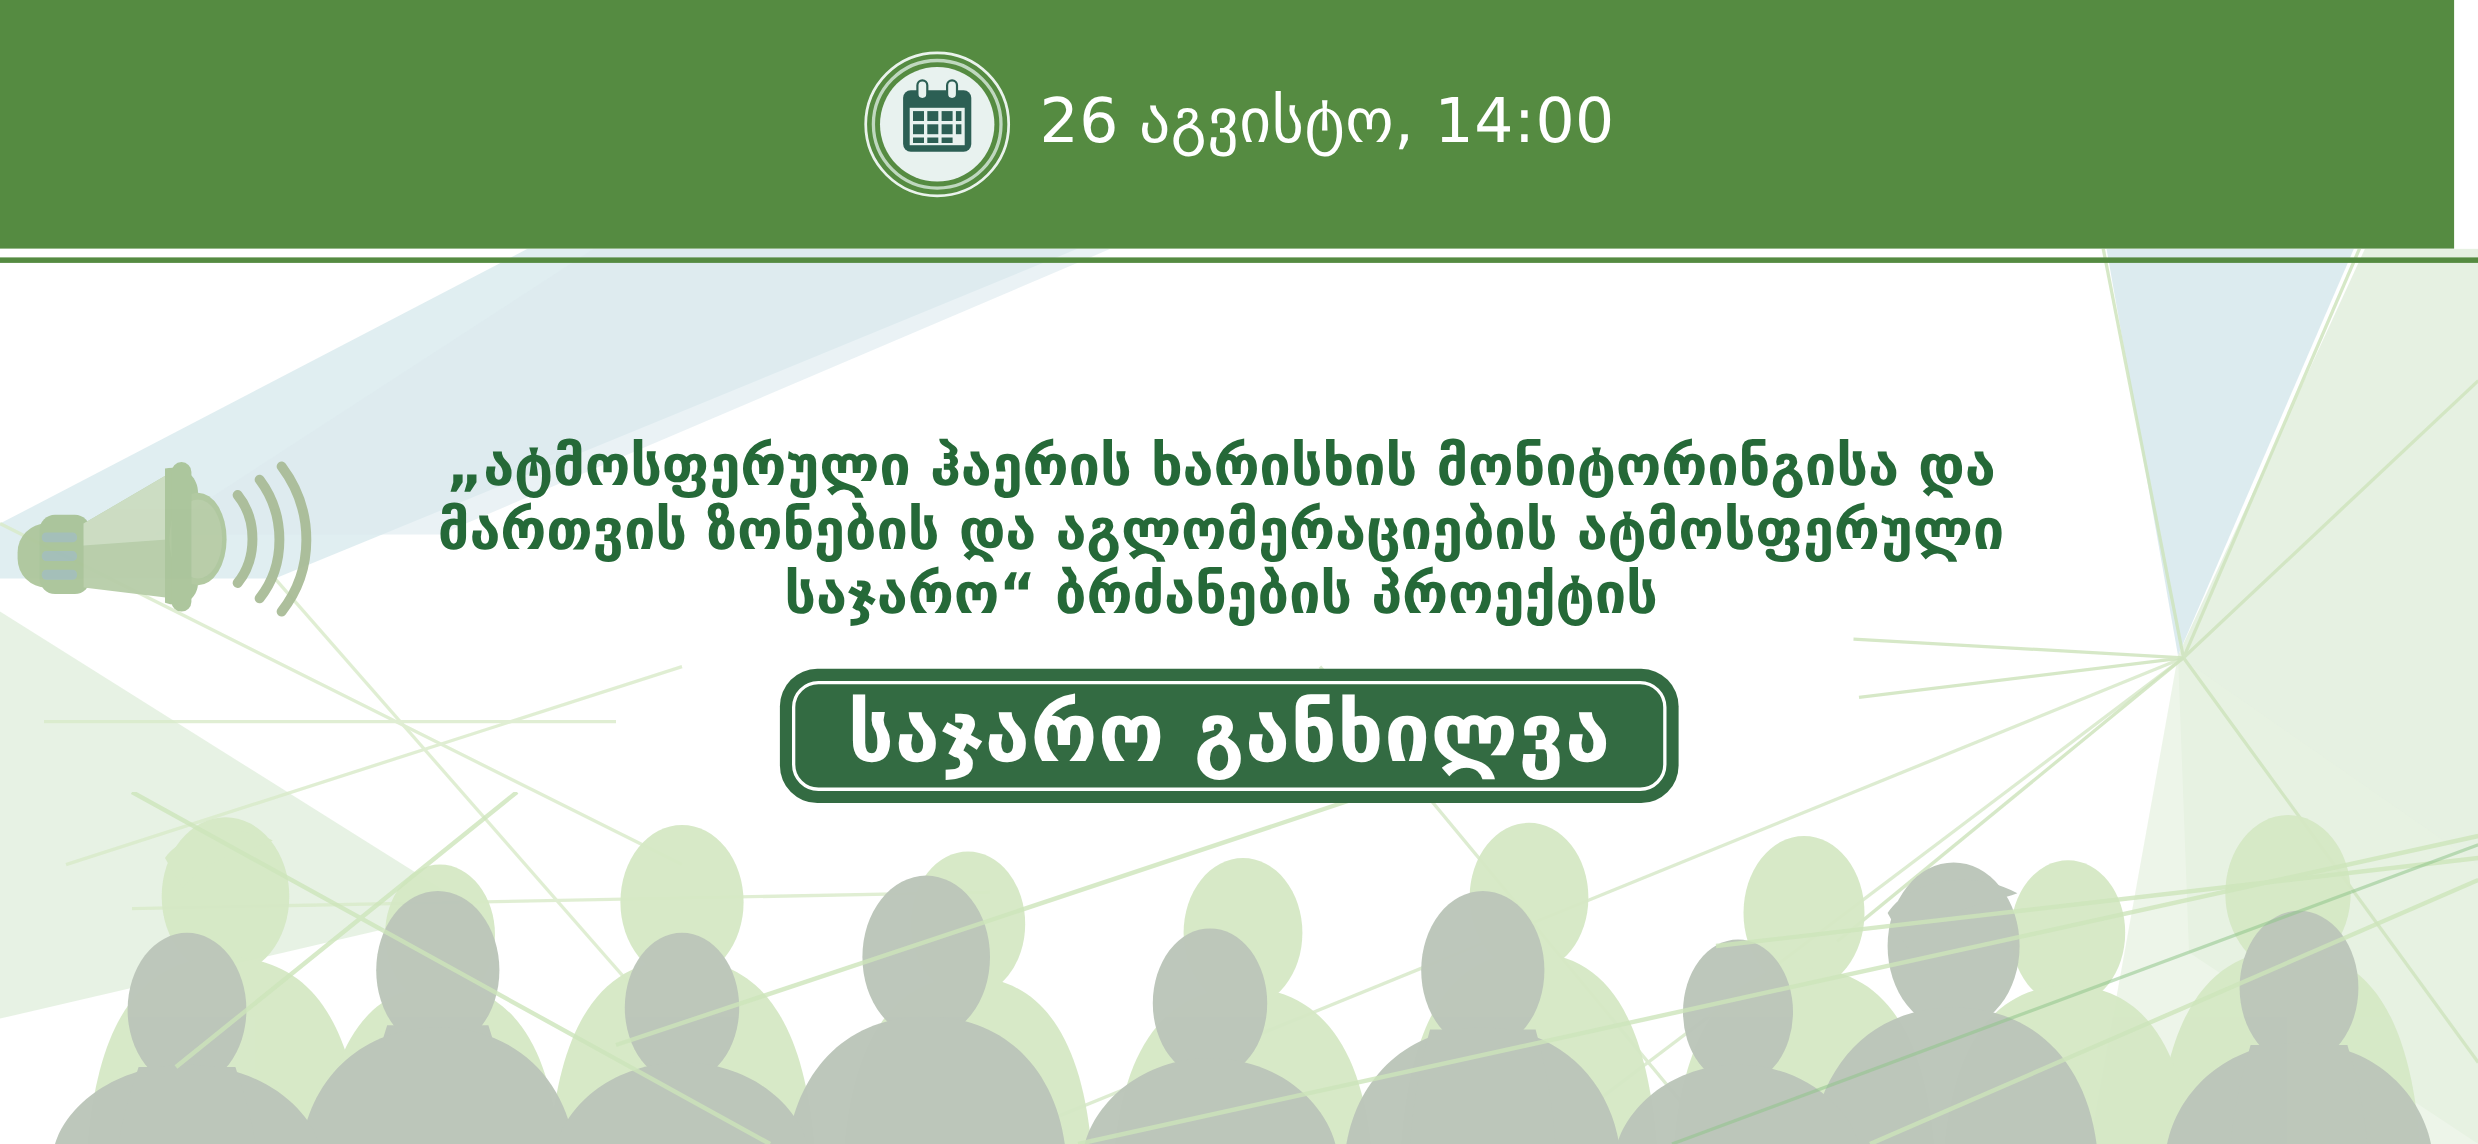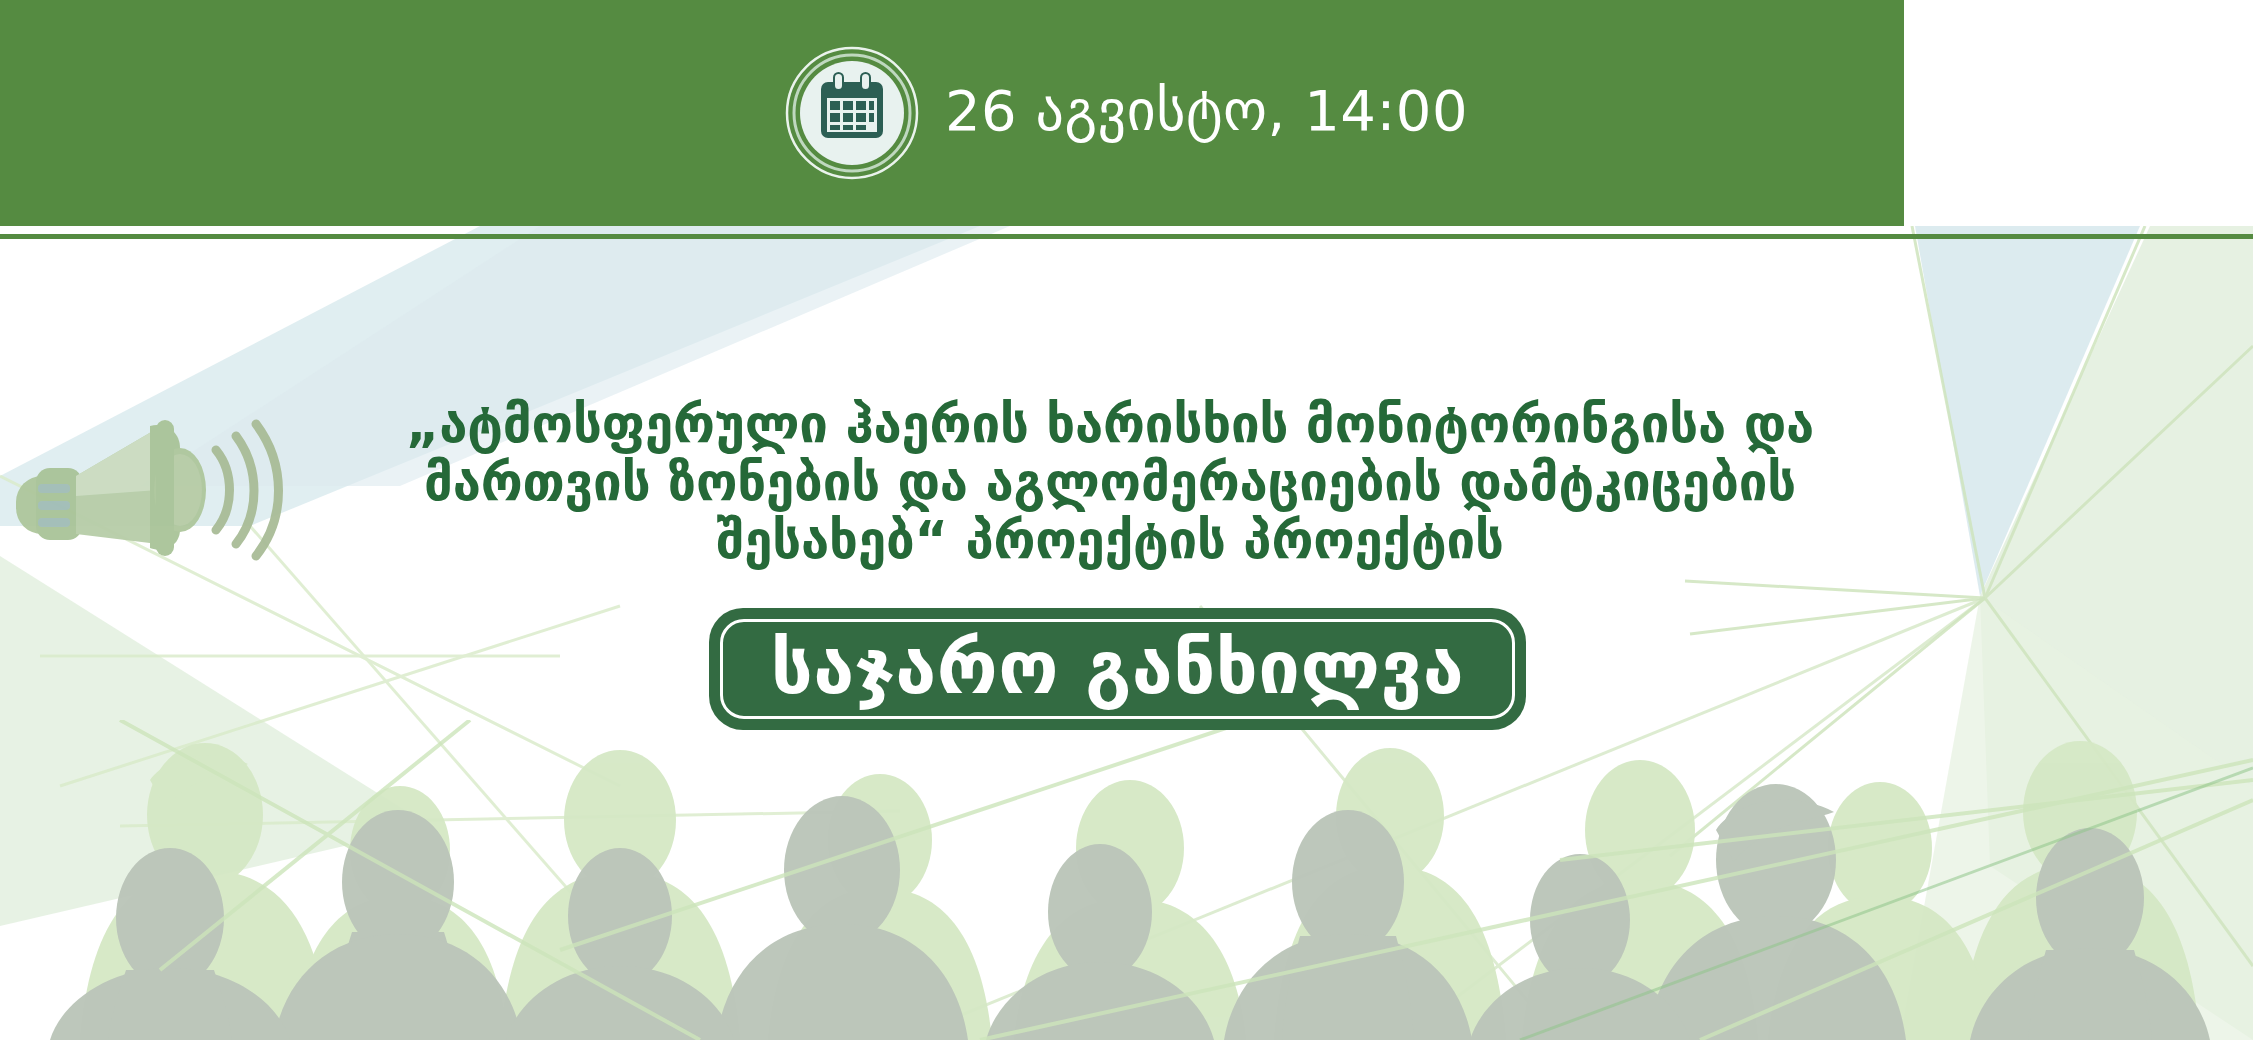--- a/index.html
+++ b/index.html
@@ -7,21 +7,21 @@
 
   .banner{
     position:relative;
     width:2253px;height:1040px;
     overflow:hidden;
     background:#ffffff;
   }
 
   
   .topbar{
-    position:absolute;left:0;top:0;width:1904px;height:226px;
+    position:absolute;left:0;top:0;width:2231px;height:226px;
     background:#558B41;
     z-index:40;
   }
   .date-row{
     position:absolute;left:0;top:0;width:2253px;height:226px;
     display:flex;align-items:center;justify-content:center;gap:26px;
   }
   .cal-badge{
     position:relative;width:134px;height:134px;flex:0 0 auto;
   }
@@ -205,22 +205,22 @@
           <path d="M208 52 C226 74 226 110 208 132"></path>
           <path d="M228 38 C252 70 252 116 228 146"></path>
           <path d="M248 26 C278 66 278 120 248 158"></path>
         </g>
       </g>
     </svg>
   </div>
 
   <div class="headline">
     <span class="ln">„ატმოსფერული ჰაერის ხარისხის მონიტორინგისა და</span>
-    <span class="ln">მართვის ზონების და აგლომერაციების დამტკიცების</span>
-    <span class="ln">შესახებ“ პროექტის პროექტის</span>
+    <span class="ln">მართვის ზონების და აგლომერაციების ატმოსფერული</span>
+    <span class="ln">საჯარო“ ბრძანების პროექტის</span>
   </div>
 
   <div class="badge-wrap">
     <div class="badge">
       <span class="inner-outline"></span>
       <span class="badge-label">საჯარო განხილვა</span>
     </div>
   </div>
 
   <div class="crowd">

